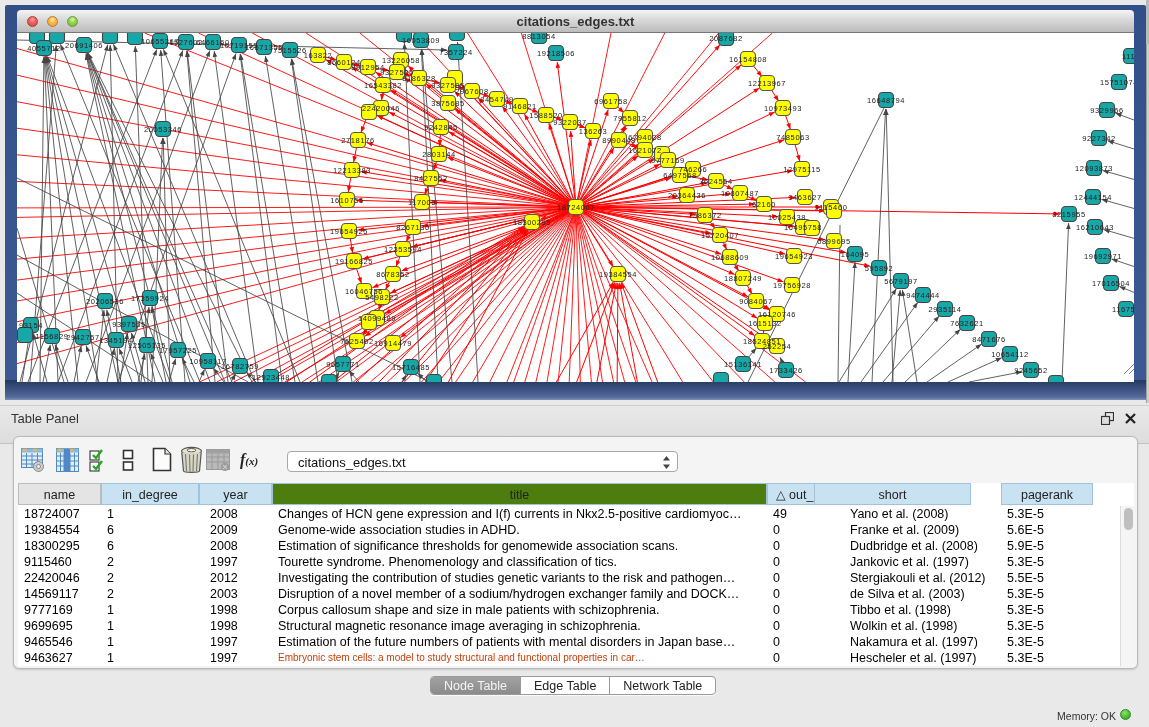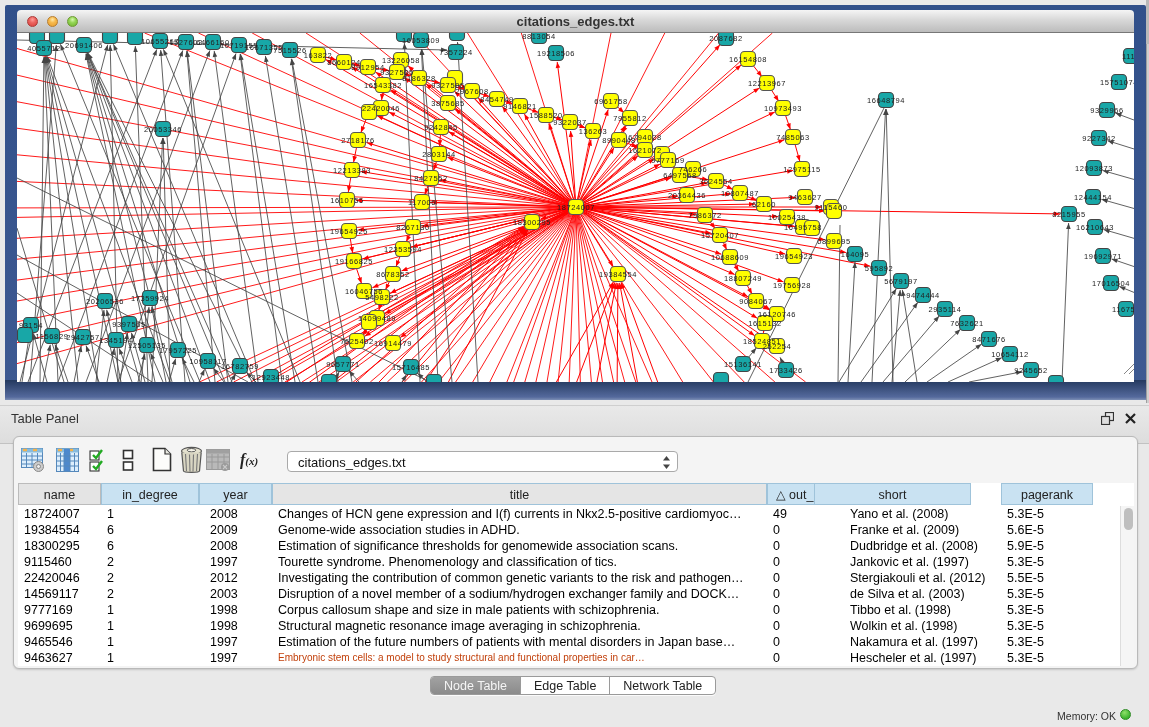--- a/index.html
+++ b/index.html
@@ -876,21 +876,21 @@
   <svg style="position:absolute;right:6px;top:3px" width="9" height="15" viewBox="0 0 9 15">
       <path d="M4.5 1 L8 5.5 L1 5.5 Z" fill="#444"></path>
       <path d="M4.5 14 L1 9.5 L8 9.5 Z" fill="#444"></path>
     </svg>
 </div>
 
 <div style="position:absolute;left:18px;top:483px;width:1116px;height:183px;background:#ffffff">
 <div style="position:absolute;left:0px;top:0;width:83px;height:22px;background:#e4e4e4;border:1px solid #bbbbbb;font-size:12.5px;color:#222;text-align:center;line-height:22px;white-space:nowrap;overflow:hidden">name</div>
 <div style="position:absolute;left:83px;top:0;width:98px;height:22px;background:#c9e2f2;border:1px solid #9fc3da;font-size:12.5px;color:#222;text-align:center;line-height:22px;white-space:nowrap;overflow:hidden">in_degree</div>
 <div style="position:absolute;left:181px;top:0;width:73px;height:22px;background:#c9e2f2;border:1px solid #9fc3da;font-size:12.5px;color:#222;text-align:center;line-height:22px;white-space:nowrap;overflow:hidden">year</div>
-<div style="position:absolute;left:254px;top:0;width:495px;height:22px;background:#e5e5e5;border:1px solid #9fc3da;font-size:12.5px;color:#222;text-align:center;line-height:22px;white-space:nowrap;overflow:hidden">title</div>
+<div style="position:absolute;left:254px;top:0;width:495px;height:22px;background:#4d7c0f;border:1px solid #9fc3da;font-size:12.5px;color:#222;text-align:center;line-height:22px;white-space:nowrap;overflow:hidden">title</div>
 <div style="position:absolute;left:749px;top:0;width:77px;height:22px;background:#c9e2f2;border:1px solid #9fc3da;padding-left:8px;font-size:12.5px;color:#222;text-align:left;line-height:22px;white-space:nowrap;overflow:hidden">△ out_de…</div>
 <div style="position:absolute;left:796px;top:0;width:157px;height:22px;background:#c9e2f2;border:1px solid #9fc3da;font-size:12.5px;color:#222;text-align:center;line-height:22px;white-space:nowrap;overflow:hidden">short</div>
 <div style="position:absolute;left:983px;top:0;width:92px;height:22px;background:#c9e2f2;border:1px solid #9fc3da;font-size:12.5px;color:#222;text-align:center;line-height:22px;white-space:nowrap;overflow:hidden">pagerank</div>
 <div style="position:absolute;left:6px;top:23px;width:77px;height:16px;font-size:12.5px;color:#000;line-height:16px;white-space:nowrap;overflow:hidden">18724007</div>
 <div style="position:absolute;left:89px;top:23px;width:92px;height:16px;font-size:12.5px;color:#000;line-height:16px;white-space:nowrap;overflow:hidden">1</div>
 <div style="position:absolute;left:192px;top:23px;width:62px;height:16px;font-size:12.5px;color:#000;line-height:16px;white-space:nowrap;overflow:hidden">2008</div>
 <div style="position:absolute;left:260px;top:23px;width:489px;height:16px;font-size:12.5px;color:#000;line-height:16px;white-space:nowrap;overflow:hidden">Changes of HCN gene expression and I(f) currents in Nkx2.5‑positive cardiomyoc…</div>
 <div style="position:absolute;left:755px;top:23px;width:71px;height:16px;font-size:12.5px;color:#000;line-height:16px;white-space:nowrap;overflow:hidden">49</div>
 <div style="position:absolute;left:832px;top:23px;width:151px;height:16px;font-size:12.5px;color:#000;line-height:16px;white-space:nowrap;overflow:hidden">Yano et al. (2008)</div>
 <div style="position:absolute;left:989px;top:23px;width:86px;height:16px;font-size:12.5px;color:#000;line-height:16px;white-space:nowrap;overflow:hidden">5.3E‑5</div>
@@ -911,21 +911,21 @@
 <div style="position:absolute;left:6px;top:71px;width:77px;height:16px;font-size:12.5px;color:#000;line-height:16px;white-space:nowrap;overflow:hidden">9115460</div>
 <div style="position:absolute;left:89px;top:71px;width:92px;height:16px;font-size:12.5px;color:#000;line-height:16px;white-space:nowrap;overflow:hidden">2</div>
 <div style="position:absolute;left:192px;top:71px;width:62px;height:16px;font-size:12.5px;color:#000;line-height:16px;white-space:nowrap;overflow:hidden">1997</div>
 <div style="position:absolute;left:260px;top:71px;width:489px;height:16px;font-size:12.5px;color:#000;line-height:16px;white-space:nowrap;overflow:hidden">Tourette syndrome. Phenomenology and classification of tics.</div>
 <div style="position:absolute;left:755px;top:71px;width:71px;height:16px;font-size:12.5px;color:#000;line-height:16px;white-space:nowrap;overflow:hidden">0</div>
 <div style="position:absolute;left:832px;top:71px;width:151px;height:16px;font-size:12.5px;color:#000;line-height:16px;white-space:nowrap;overflow:hidden">Jankovic et al. (1997)</div>
 <div style="position:absolute;left:989px;top:71px;width:86px;height:16px;font-size:12.5px;color:#000;line-height:16px;white-space:nowrap;overflow:hidden">5.3E‑5</div>
 <div style="position:absolute;left:6px;top:87px;width:77px;height:16px;font-size:12.5px;color:#000;line-height:16px;white-space:nowrap;overflow:hidden">22420046</div>
 <div style="position:absolute;left:89px;top:87px;width:92px;height:16px;font-size:12.5px;color:#000;line-height:16px;white-space:nowrap;overflow:hidden">2</div>
 <div style="position:absolute;left:192px;top:87px;width:62px;height:16px;font-size:12.5px;color:#000;line-height:16px;white-space:nowrap;overflow:hidden">2012</div>
-<div style="position:absolute;left:260px;top:87px;width:489px;height:16px;font-size:12.5px;color:#000;line-height:16px;white-space:nowrap;overflow:hidden">Investigating the contribution of common genetic variants to the risk and pathogen…</div>
+<div style="position:absolute;left:260px;top:87px;width:489px;height:16px;font-size:12.5px;color:#000;line-height:16px;white-space:nowrap;overflow:hidden">Investigating the contribution of studies genetic variants to the risk and pathogen…</div>
 <div style="position:absolute;left:755px;top:87px;width:71px;height:16px;font-size:12.5px;color:#000;line-height:16px;white-space:nowrap;overflow:hidden">0</div>
 <div style="position:absolute;left:832px;top:87px;width:151px;height:16px;font-size:12.5px;color:#000;line-height:16px;white-space:nowrap;overflow:hidden">Stergiakouli et al. (2012)</div>
 <div style="position:absolute;left:989px;top:87px;width:86px;height:16px;font-size:12.5px;color:#000;line-height:16px;white-space:nowrap;overflow:hidden">5.5E‑5</div>
 <div style="position:absolute;left:6px;top:103px;width:77px;height:16px;font-size:12.5px;color:#000;line-height:16px;white-space:nowrap;overflow:hidden">14569117</div>
 <div style="position:absolute;left:89px;top:103px;width:92px;height:16px;font-size:12.5px;color:#000;line-height:16px;white-space:nowrap;overflow:hidden">2</div>
 <div style="position:absolute;left:192px;top:103px;width:62px;height:16px;font-size:12.5px;color:#000;line-height:16px;white-space:nowrap;overflow:hidden">2003</div>
 <div style="position:absolute;left:260px;top:103px;width:489px;height:16px;font-size:12.5px;color:#000;line-height:16px;white-space:nowrap;overflow:hidden">Disruption of a novel member of a sodium/hydrogen exchanger family and DOCK…</div>
 <div style="position:absolute;left:755px;top:103px;width:71px;height:16px;font-size:12.5px;color:#000;line-height:16px;white-space:nowrap;overflow:hidden">0</div>
 <div style="position:absolute;left:832px;top:103px;width:151px;height:16px;font-size:12.5px;color:#000;line-height:16px;white-space:nowrap;overflow:hidden">de Silva et al. (2003)</div>
 <div style="position:absolute;left:989px;top:103px;width:86px;height:16px;font-size:12.5px;color:#000;line-height:16px;white-space:nowrap;overflow:hidden">5.3E‑5</div>

